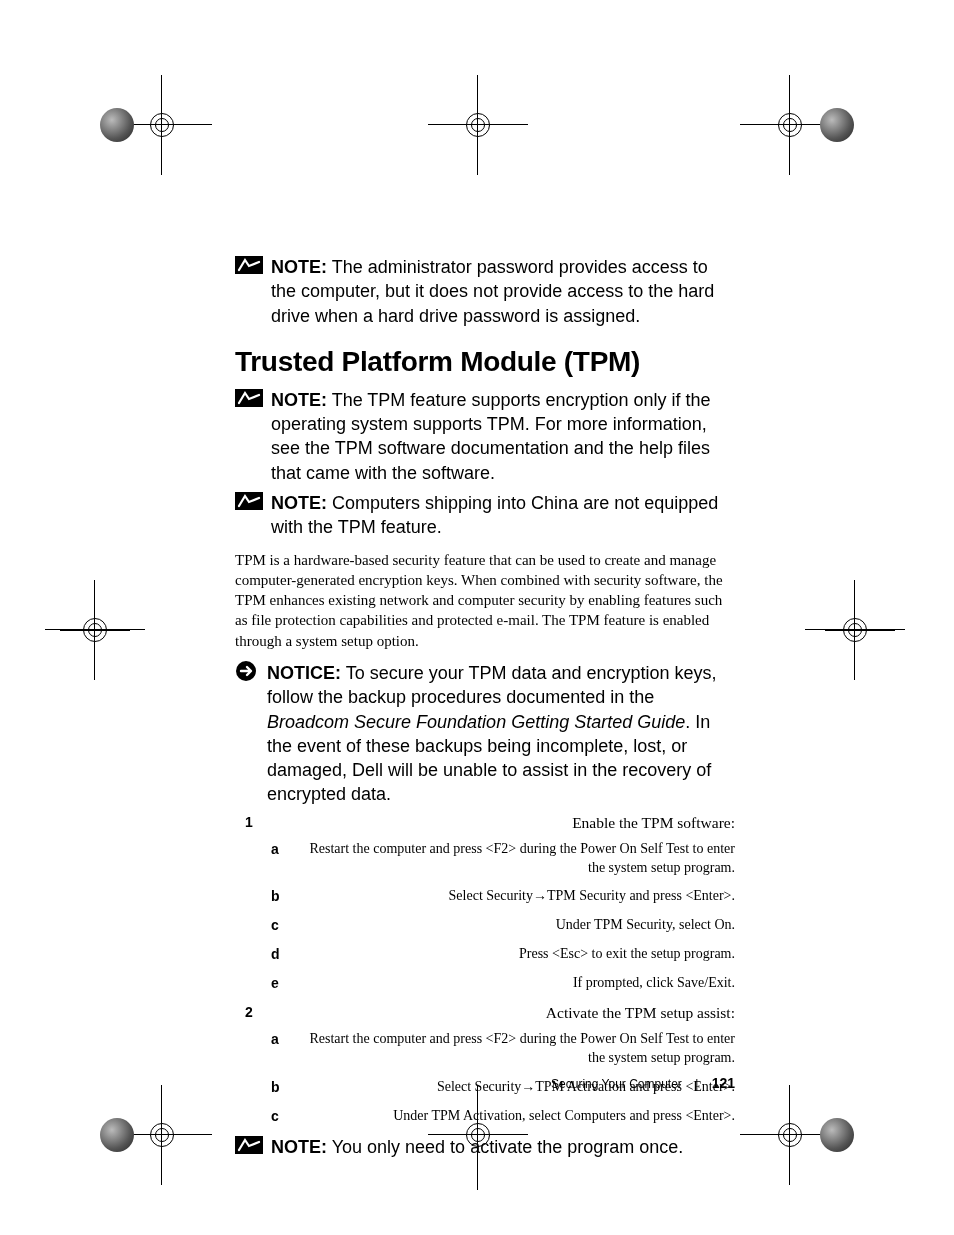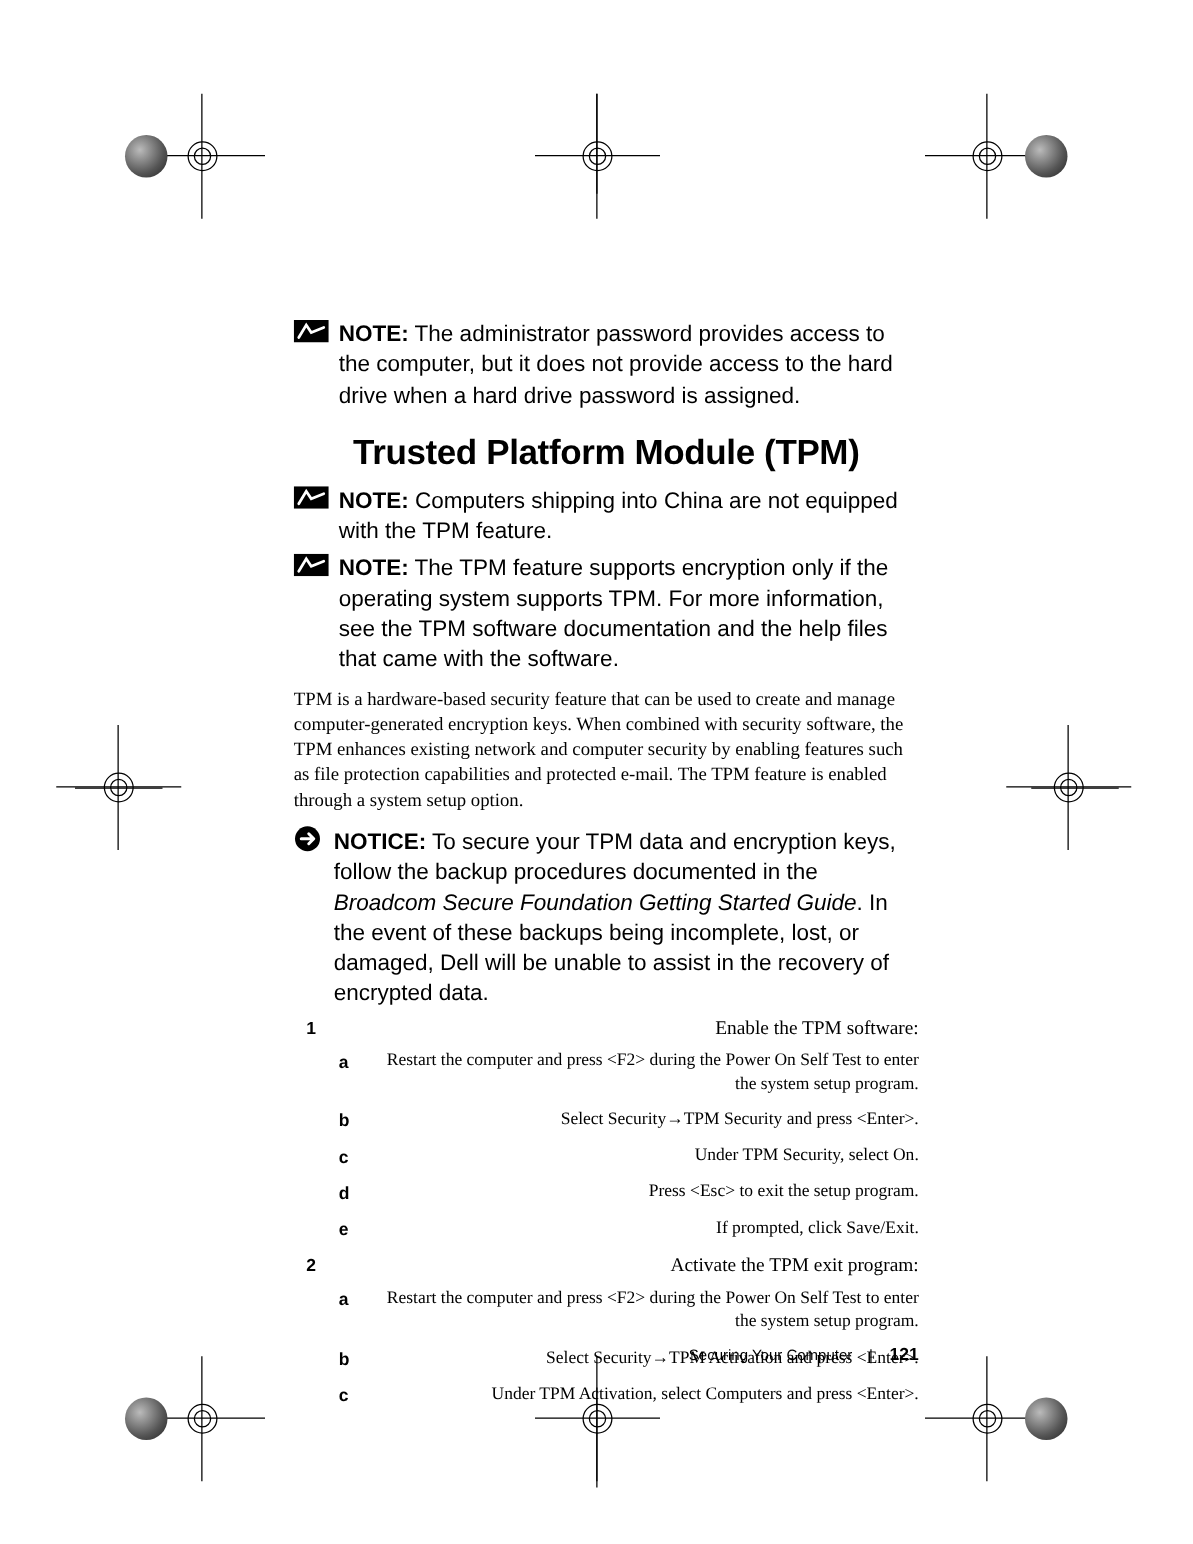--- a/index.html
+++ b/index.html
@@ -42,21 +42,20 @@
     line-height: 1.35;
     flex: 1;
   }
   .note-text .label { font-weight: bold; }
   h1 {
     font-family: Arial, Helvetica, sans-serif;
     font-weight: bold;
     font-size: 28px;
     margin: 18px 0 10px 0;
     letter-spacing: -0.3px;
-    text-align: center;
   }
   .body-para {
     font-size: 15px;
     line-height: 1.35;
     margin: 10px 0;
   }
   h2 {
     font-family: Arial, Helvetica, sans-serif;
     font-weight: bold;
     font-size: 16px;
@@ -209,31 +208,31 @@
 
   <h1>Trusted Platform Module (TPM)</h1>
 
   <div class="note-row">
     <div class="note-icon">
       <svg width="28" height="18" viewBox="0 0 28 18">
           <rect x="0" y="0" width="28" height="18" fill="#000"></rect>
           <path d="M4 14 L10 4 L14 10 L24 6" stroke="#fff" stroke-width="2.2" fill="none" stroke-linecap="round"></path>
         </svg>
     </div>
+    <div class="note-text"><span class="label">NOTE:</span><span> The TPM feature supports encryption only if the operating system supports TPM. For more information, see the TPM software documentation and the help files that came with the software.</span></div>
+  </div>
+
+  <div class="note-row">
+    <div class="note-icon">
+      <svg width="28" height="18" viewBox="0 0 28 18">
+          <rect x="0" y="0" width="28" height="18" fill="#000"></rect>
+          <path d="M4 14 L10 4 L14 10 L24 6" stroke="#fff" stroke-width="2.2" fill="none" stroke-linecap="round"></path>
+        </svg>
+    </div>
     <div class="note-text"><span class="label">NOTE:</span><span> Computers shipping into China are not equipped with the TPM feature.</span></div>
-  </div>
-
-  <div class="note-row">
-    <div class="note-icon">
-      <svg width="28" height="18" viewBox="0 0 28 18">
-          <rect x="0" y="0" width="28" height="18" fill="#000"></rect>
-          <path d="M4 14 L10 4 L14 10 L24 6" stroke="#fff" stroke-width="2.2" fill="none" stroke-linecap="round"></path>
-        </svg>
-    </div>
-    <div class="note-text"><span class="label">NOTE:</span><span> The TPM feature supports encryption only if the operating system supports TPM. For more information, see the TPM software documentation and the help files that came with the software.</span></div>
   </div>
 
   <p class="body-para">TPM is a hardware-based security feature that can be used to create and manage computer-generated encryption keys. When combined with security software, the TPM enhances existing network and computer security by enabling features such as file protection capabilities and protected e-mail. The TPM feature is enabled through a system setup option.</p>
 
   <div class="note-row">
     <div class="notice-icon">
       <svg width="22" height="22" viewBox="0 0 22 22">
           <circle cx="11" cy="11" r="10" fill="#000"></circle>
           <path d="M6 11 L14 11 M12 7 L16 11 L12 15" stroke="#fff" stroke-width="2.4" fill="none" stroke-linecap="round" stroke-linejoin="round"></path>
         </svg>
@@ -247,29 +246,38 @@
       <span>Enable the TPM software:</span>
       <ol class="alpha">
         <li>Restart the computer and press &lt;F2&gt; during the Power On Self Test to enter the system setup program.</li>
         <li><span>Select </span><span class="b">Security</span><span>→</span><span class="b">TPM Security</span><span> and press &lt;Enter&gt;.</span></li>
         <li><span>Under </span><span class="b">TPM Security</span><span>, select </span><span class="b">On</span><span>.</span></li>
         <li>Press &lt;Esc&gt; to exit the setup program.</li>
         <li><span>If prompted, click </span><span class="b">Save/Exit</span><span>.</span></li>
       </ol>
     </li>
     <li>
-      <span>Activate the TPM exit program:</span>
+      <span>Activate the TPM setup assist:</span>
       <ol class="alpha">
         <li>Restart the computer and press &lt;F2&gt; during the Power On Self Test to enter the system setup program.</li>
         <li><span>Select </span><span class="b">Security</span><span>→</span><span class="b">TPM Activation</span><span> and press &lt;Enter&gt;.</span></li>
         <li><span>Under </span><span class="b">TPM Activation</span><span>, select </span><span class="b">Computers</span><span> and press &lt;Enter&gt;.</span></li>
       </ol>
     </li>
   </ol>
 
+  <div class="note-row" style="margin-top:4px;">
+    <div class="note-icon">
+      <svg width="28" height="18" viewBox="0 0 28 18">
+          <rect x="0" y="0" width="28" height="18" fill="#000"></rect>
+          <path d="M4 14 L10 4 L14 10 L24 6" stroke="#fff" stroke-width="2.2" fill="none" stroke-linecap="round"></path>
+        </svg>
+    </div>
+    <div class="note-text"><span class="label">NOTE:</span><span> You only need to activate the program once.</span></div>
+  </div>
 
 </div>
 
 <div class="footer">
   <span>Securing Your Computer</span>
   <span class="sep">|</span>
   <span class="pn">121</span>
 </div>
 
 </body></html>

